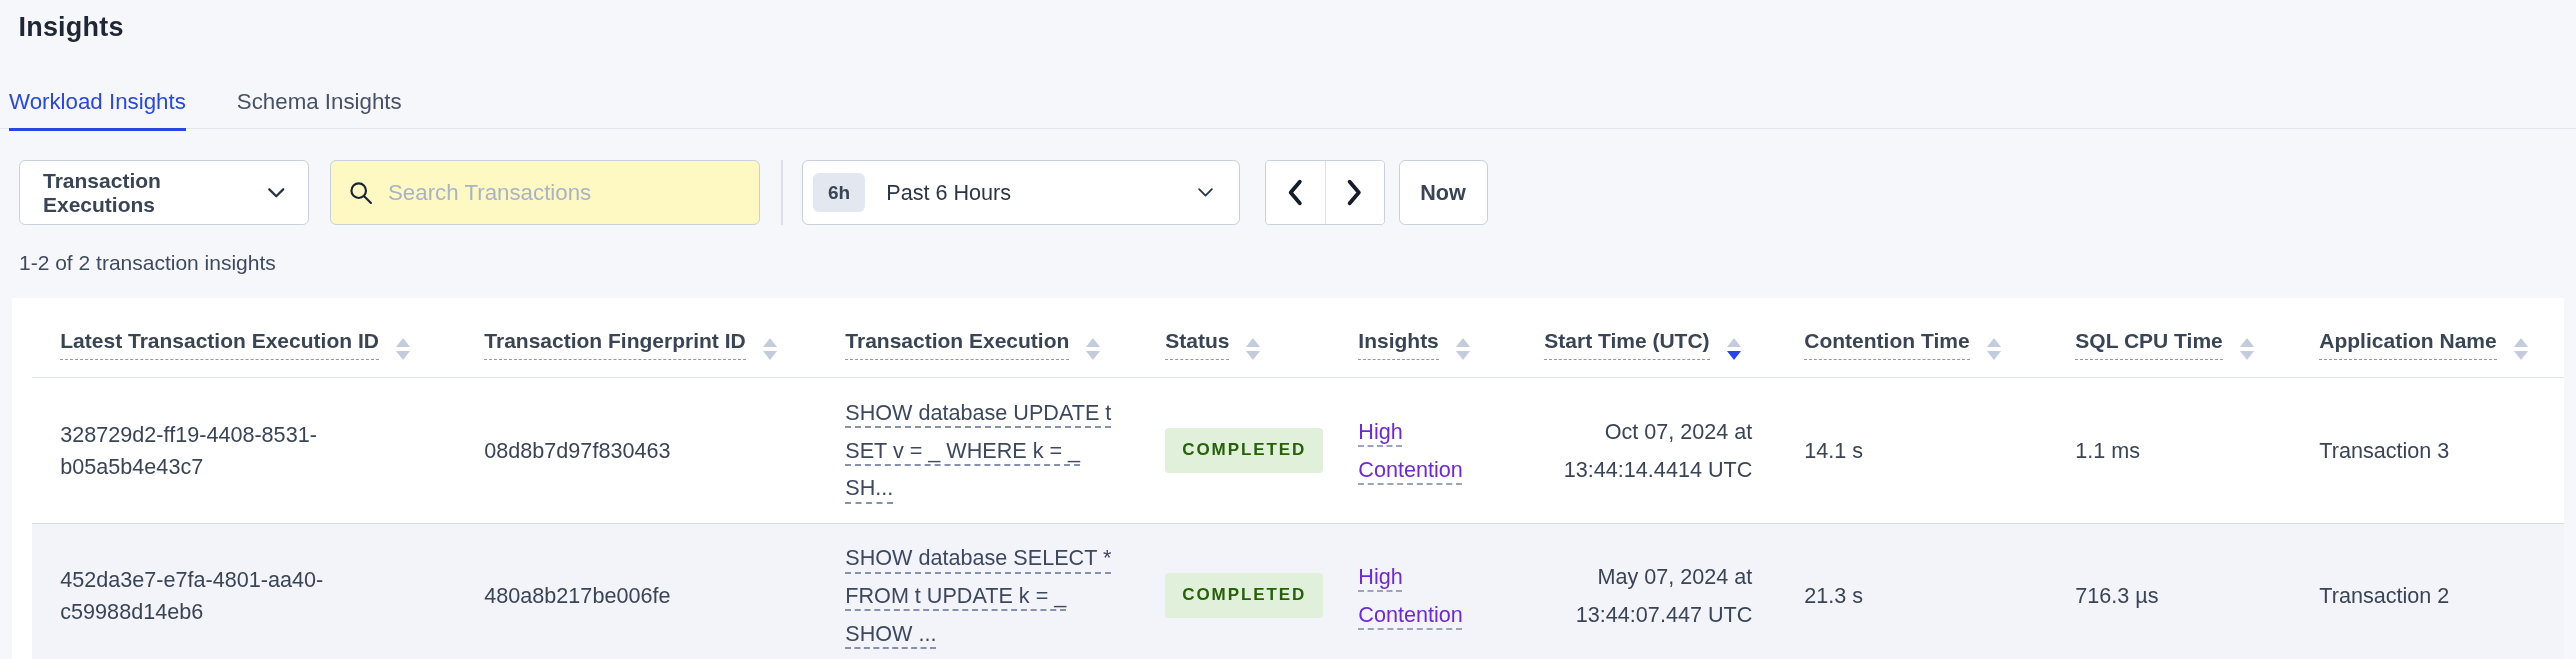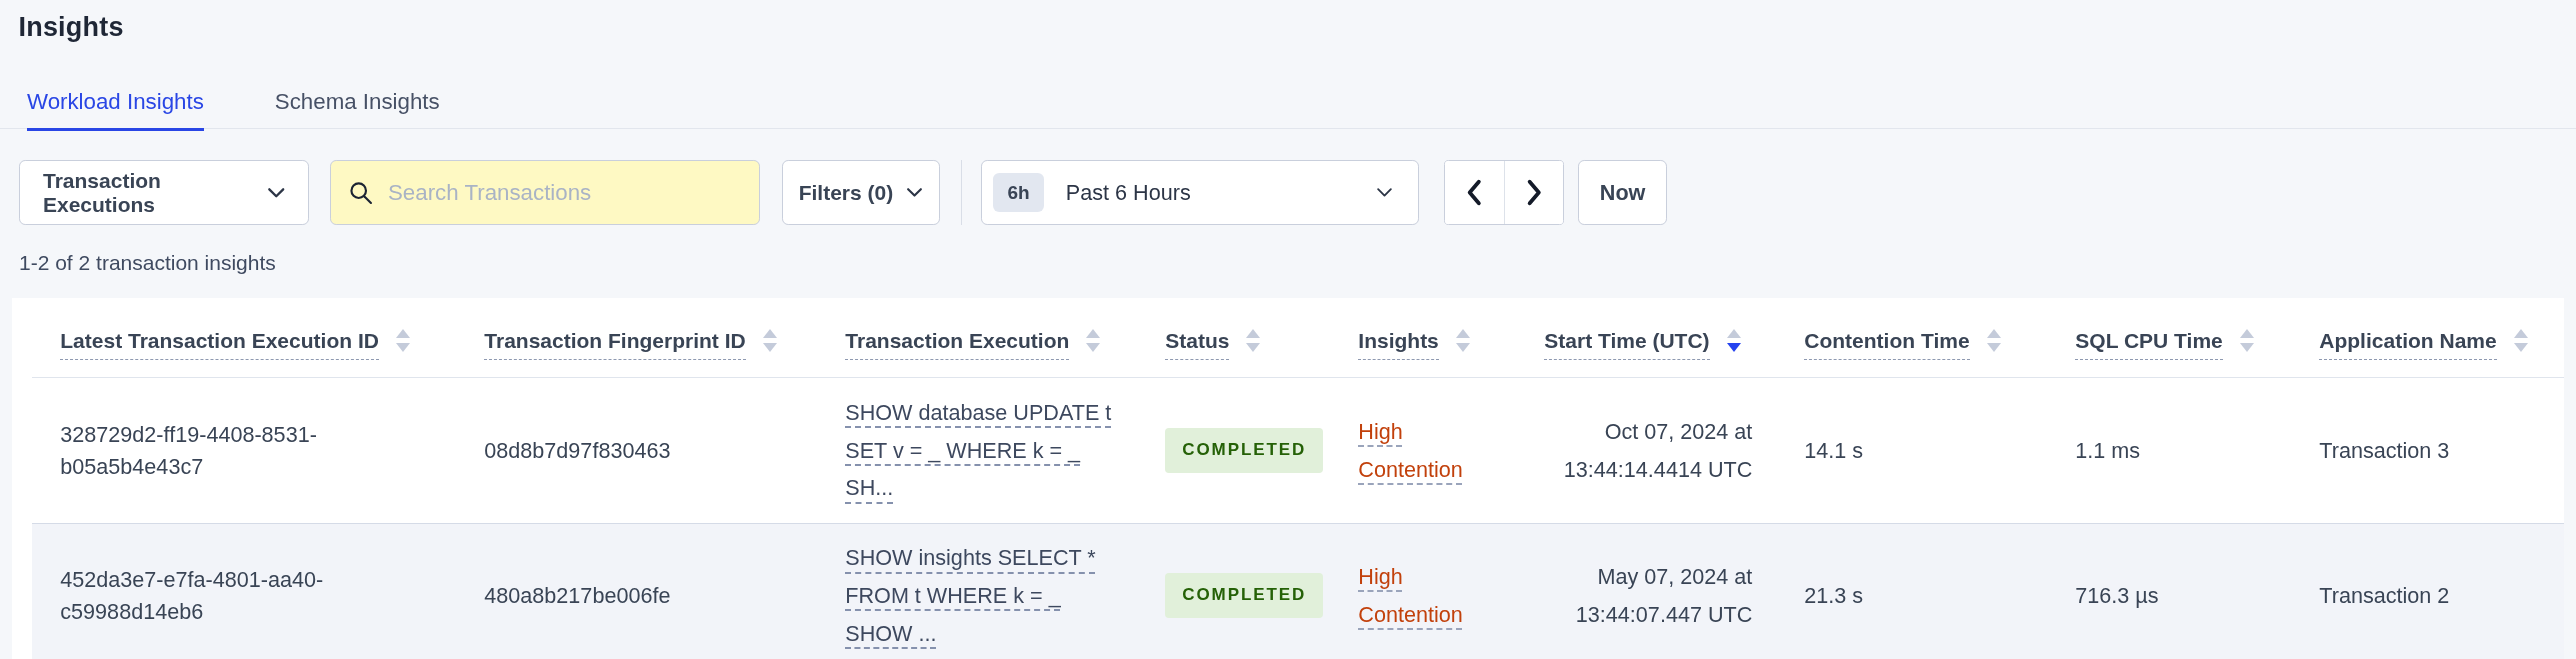--- a/index.html
+++ b/index.html
@@ -17,23 +17,23 @@
     margin: 12.3px 0 0 18.5px;
     font-size: 27px;
     font-weight: 700;
     color: #1f2736;
     letter-spacing: 0.2px;
   }
 
   
   .tabs {
     display: flex;
-    gap: 71px;
+    gap: 51px;
     margin-top: 46px;
-    padding: 0 27px;
+    padding: 0 9px;
     border-bottom: 1.5px solid #e2e6ed;
   }
   .tab {
     font-size: 22.3px;
     font-weight: 400;
     color: #475166;
     padding-bottom: 12.3px;
     border-bottom: 3.9px solid transparent;
     margin-bottom: -2.3px;
     cursor: pointer;
@@ -163,21 +163,21 @@
   th {
     text-align: left;
     vertical-align: bottom;
     padding: 31px 12.3px 17px 28px;
     font-size: 21px;
     font-weight: 700;
     color: #394455;
   }
   .th-inner {
     display: flex;
-    align-items: flex-start;
+    align-items: flex-end;
     gap: 17px;
     white-space: nowrap;
   }
   .th-label {
     border-bottom: 1.5px dashed #8e99b0;
     padding-bottom: 6.2px;
   }
   .sort { display: flex; flex-direction: column; gap: 4.6px; }
   .tri { width: 0; height: 0; }
   .tri-up {
@@ -214,21 +214,21 @@
     line-height: 1.75;
     text-decoration: underline;
     text-decoration-style: dashed;
     text-decoration-color: #8591ad;
     text-decoration-thickness: 1.5px;
     text-underline-offset: 7px;
     cursor: pointer;
   }
   .insight-link {
     max-width: 146px;
-    color: #c2410c;
+    color: #6d28d9;
     line-height: 1.75;
     text-decoration: underline;
     text-decoration-style: dashed;
     text-decoration-color: #9aa4bb;
     text-decoration-thickness: 1.5px;
     text-underline-offset: 7px;
     cursor: pointer;
   }
   .status-badge {
     display: inline-block;
@@ -269,28 +269,20 @@
   <div class="search-box">
     <span>
       <svg class="icon-svg" width="26" height="26" viewBox="0 0 34 34">
           <circle cx="14" cy="14" r="9.5" fill="none" stroke="#1c2433" stroke-width="2.8"></circle>
           <line x1="21.5" y1="21.5" x2="30" y2="30" stroke="#1c2433" stroke-width="2.8" stroke-linecap="round"></line>
         </svg>
     </span>
     <input type="text" placeholder="Search Transactions" style="">
   </div>
 
-  <div class="btn btn-filters">
-    <span>Filters (0)</span>
-    <span>
-      <svg class="icon-svg" width="17" height="10.8" viewBox="0 0 24 15">
-          <polyline points="3,3 12,12 21,3" fill="none" stroke="#2c3546" stroke-width="3" stroke-linecap="round" stroke-linejoin="round"></polyline>
-        </svg>
-    </span>
-  </div>
 
   <div class="toolbar-divider"></div>
 
   <div class="btn btn-time">
     <span class="time-left">
       <span class="time-chip">6h</span>
       <span class="time-label">Past 6 Hours</span>
     </span>
     <span>
       <svg class="icon-svg" width="17" height="10.8" viewBox="0 0 24 15">
@@ -438,21 +430,21 @@
         <td><span>14.1 s</span></td>
         <td><span>1.1 ms</span></td>
         <td><span>Transaction 3</span></td>
       </tr>
       <tr class="data-row row-1 highlighted">
         <td>
             <div class="uuid-cell">452da3e7-e7fa-4801-aa40-c59988d14eb6</div>
           </td>
         <td><span>480a8b217be006fe</span></td>
         <td>
-            <div class="sql-link">SHOW insights SELECT * FROM t WHERE k = _ SHOW ...</div>
+            <div class="sql-link">SHOW database SELECT * FROM t UPDATE k = _ SHOW ...</div>
           </td>
         <td><span class="status-badge">COMPLETED</span></td>
         <td>
             <div class="insight-link">High Contention</div>
           </td>
         <td>
             <div class="time-cell">May 07, 2024 at 13:44:07.447 UTC</div>
           </td>
         <td><span>21.3 s</span></td>
         <td><span>716.3 µs</span></td>

